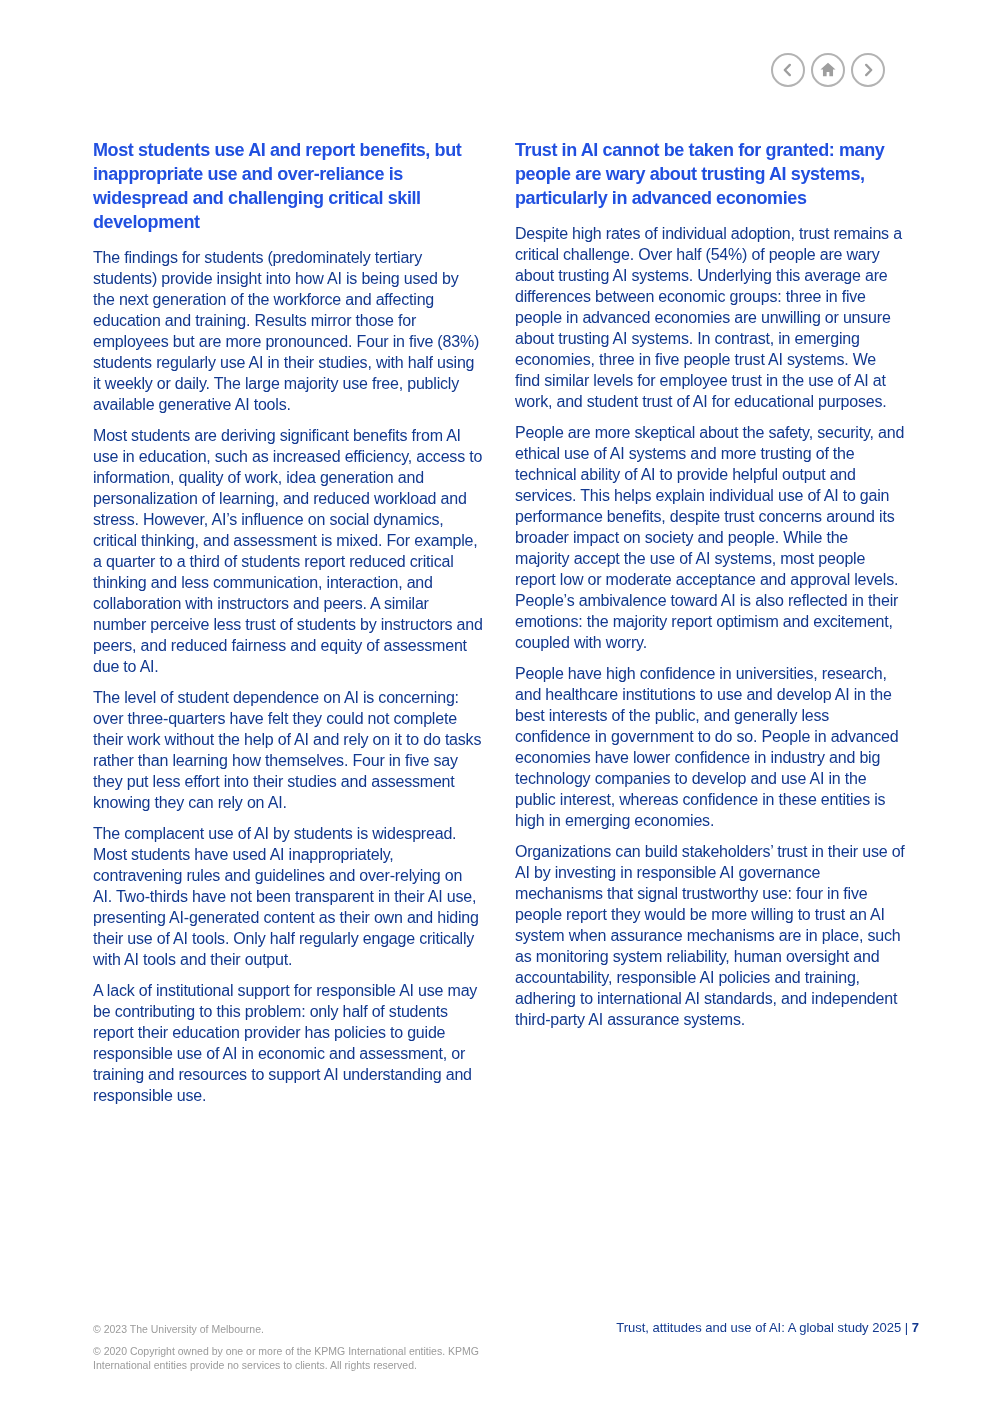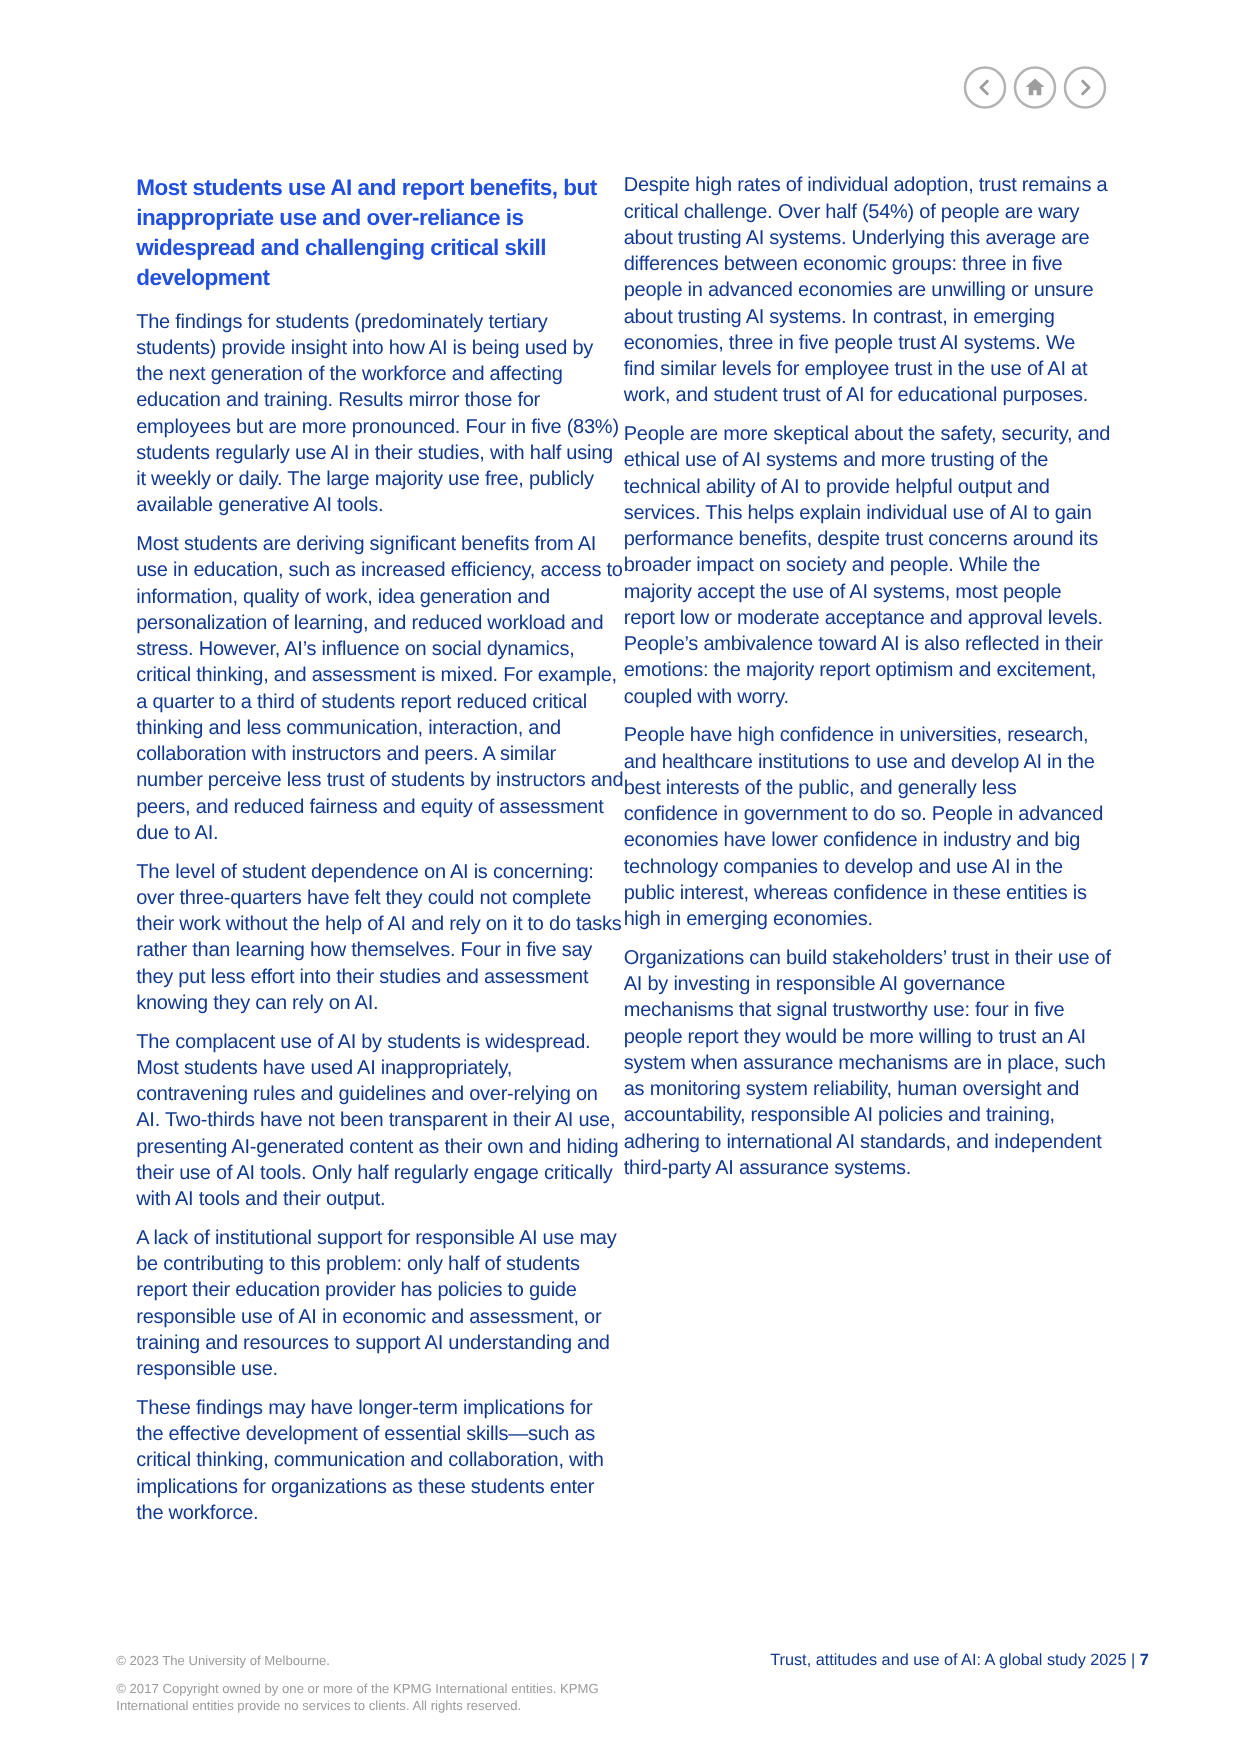--- a/index.html
+++ b/index.html
@@ -37,21 +37,21 @@
   }
   .nav-btn svg { display: block; }
 
   
   .columns {
     position: absolute;
     top: 138px;
     left: 93px;
     width: 812px;
     display: flex;
-    justify-content: center;
+    justify-content: space-between;
   }
   .col { width: 390px; }
   .col-heading {
     color: #2150e0;
     font-size: 18px;
     font-weight: bold;
     line-height: 24px;
     letter-spacing: -0.4px;
     margin-bottom: 13px;
   }
@@ -123,29 +123,29 @@
 
   <div class="columns">
 
     <div class="col">
       <h2 class="col-heading">Most students use AI and report benefits, but inappropriate use and over-reliance is widespread and challenging critical skill development</h2>
       <p>The findings for students (predominately tertiary students) provide insight into how AI is being used by the next generation of the workforce and affecting education and training. Results mirror those for employees but are more pronounced. Four in five (83%) students regularly use AI in their studies, with half using it weekly or daily. The large majority use free, publicly available generative AI tools.</p>
       <p>Most students are deriving significant benefits from AI use in education, such as increased efficiency, access to information, quality of work, idea generation and personalization of learning, and reduced workload and stress. However, AI’s influence on social dynamics, critical thinking, and assessment is mixed. For example, a quarter to a third of students report reduced critical thinking and less communication, interaction, and collaboration with instructors and peers. A similar number perceive less trust of students by instructors and peers, and reduced fairness and equity of assessment due to AI.</p>
       <p>The level of student dependence on AI is concerning: over three-quarters have felt they could not complete their work without the help of AI and rely on it to do tasks rather than learning how themselves. Four in five say they put less effort into their studies and assessment knowing they can rely on AI.</p>
       <p>The complacent use of AI by students is widespread. Most students have used AI inappropriately, contravening rules and guidelines and over-relying on AI. Two-thirds have not been transparent in their AI use, presenting AI-generated content as their own and hiding their use of AI tools. Only half regularly engage critically with AI tools and their output.</p>
       <p>A lack of institutional support for responsible AI use may be contributing to this problem: only half of students report their education provider has policies to guide responsible use of AI in economic and assessment, or training and resources to support AI understanding and responsible use.</p>
-      <p>These findings may have longer-term implications for the effective development of essential skills—such as critical thinking, communication and collaboration, with implications for organizations as these students enter the workforce.</p>
     </div>
 
     <div class="col">
+      <h2 class="col-heading">Trust in AI cannot be taken for granted: many people are wary about trusting AI systems, particularly in advanced economies</h2>
       <p>Despite high rates of individual adoption, trust remains a critical challenge. Over half (54%) of people are wary about trusting AI systems. Underlying this average are differences between economic groups: three in five people in advanced economies are unwilling or unsure about trusting AI systems. In contrast, in emerging economies, three in five people trust AI systems. We find similar levels for employee trust in the use of AI at work, and student trust of AI for educational purposes.</p>
       <p>People are more skeptical about the safety, security, and ethical use of AI systems and more trusting of the technical ability of AI to provide helpful output and services. This helps explain individual use of AI to gain performance benefits, despite trust concerns around its broader impact on society and people. While the majority accept the use of AI systems, most people report low or moderate acceptance and approval levels. People’s ambivalence toward AI is also reflected in their emotions: the majority report optimism and excitement, coupled with worry.</p>
       <p>People have high confidence in universities, research, and healthcare institutions to use and develop AI in the best interests of the public, and generally less confidence in government to do so. People in advanced economies have lower confidence in industry and big technology companies to develop and use AI in the public interest, whereas confidence in these entities is high in emerging economies.</p>
       <p>Organizations can build stakeholders’ trust in their use of AI by investing in responsible AI governance mechanisms that signal trustworthy use: four in five people report they would be more willing to trust an AI system when assurance mechanisms are in place, such as monitoring system reliability, human oversight and accountability, responsible AI policies and training, adhering to international AI standards, and independent third-party AI assurance systems.</p>
     </div>
 
   </div>
 
   <div class="footer-copy-1">© 2023 The University of Melbourne.</div>
-  <div class="footer-copy-2">© 2017 Copyright owned by one or more of the KPMG International entities. KPMG International entities provide no services to clients. All rights reserved.</div>
+  <div class="footer-copy-2">© 2020 Copyright owned by one or more of the KPMG International entities. KPMG International entities provide no services to clients. All rights reserved.</div>
   <div class="footer-right"><span>Trust, attitudes and use of AI: A global study 2025</span><span style="white-space: pre;"> | </span><span class="pg">7</span></div>
 
 </div>
 
 </body></html>

